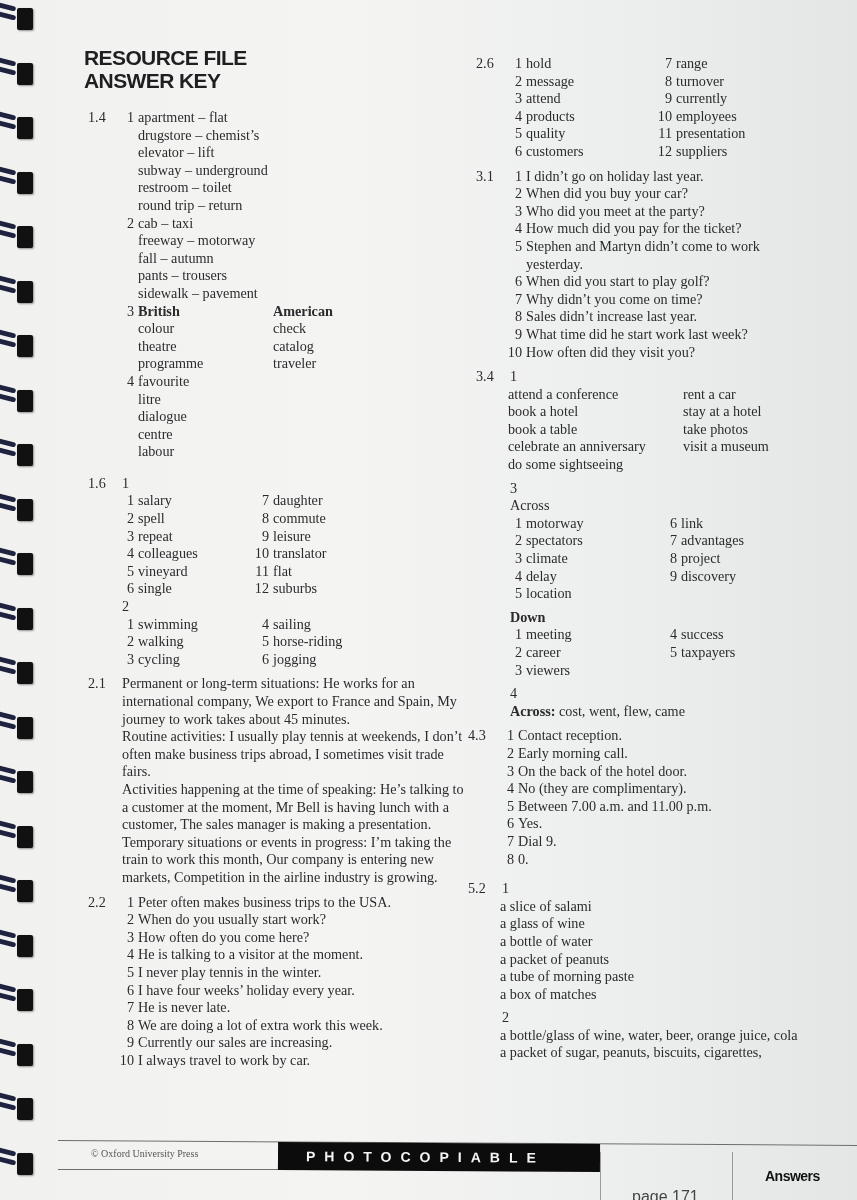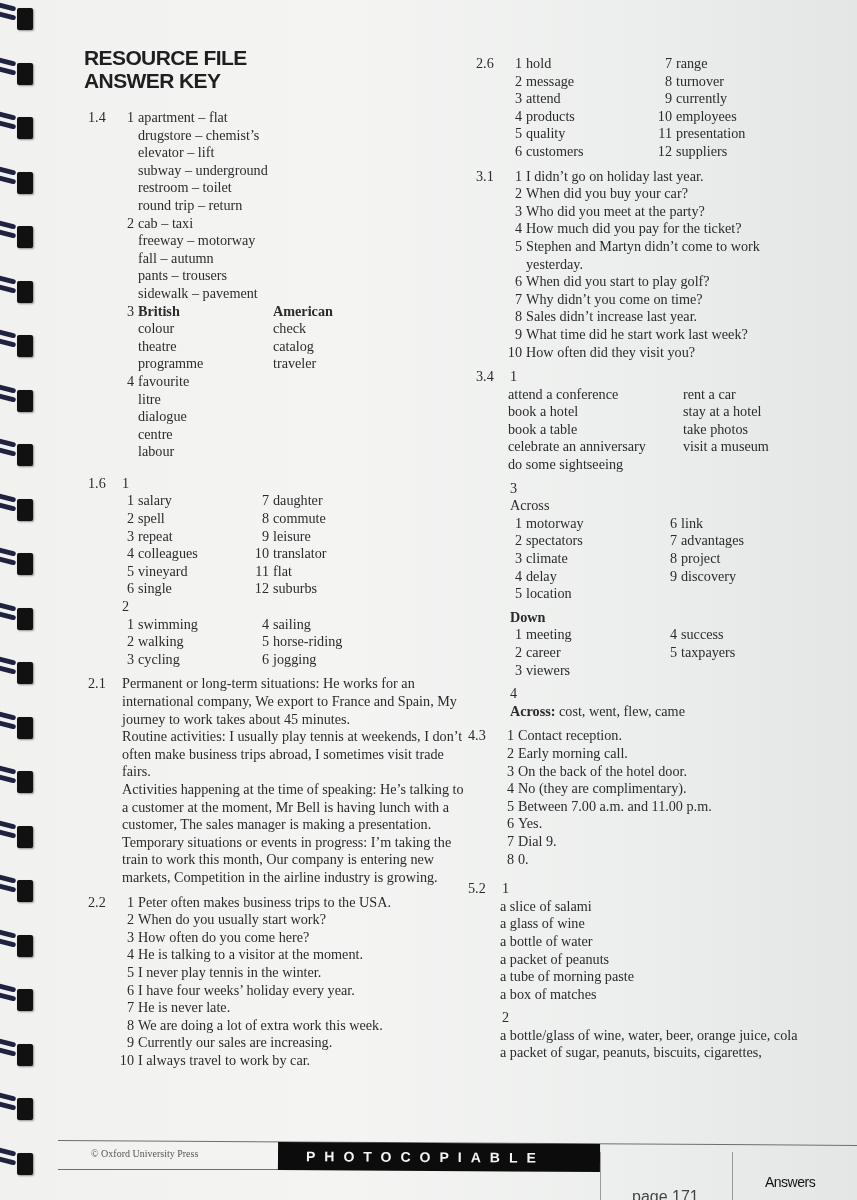--- a/index.html
+++ b/index.html
@@ -30,21 +30,21 @@
   .footer{position:absolute;left:58px;top:1140px;width:799px;height:60px;}
   .fline-top{position:absolute;left:0;top:0;width:799px;border-top:1px solid #6e6e6e;transform:rotate(0.35deg);transform-origin:left;}
   .fline-bot{position:absolute;left:0;top:29px;width:230px;border-top:1px solid #6e6e6e;}
   .copy{position:absolute;left:26px;top:8px;font-size:10px;color:#555;margin-left:7px;}
   .photo{position:absolute;left:220px;top:3px;width:322px;height:28px;background:#0c0c0c;color:#f4f4f4;
          font-family:"Liberation Sans","DejaVu Sans",sans-serif;font-weight:bold;font-size:14px;letter-spacing:9px;
          line-height:28px;padding-left:28px;box-sizing:border-box;transform:rotate(0.35deg);}
   .pgbox{position:absolute;left:542px;top:12px;width:132px;height:48px;border-left:1px solid #9a9a9a;}
   .pgnum{position:absolute;left:574px;top:48px;font-family:"Liberation Sans","DejaVu Sans",sans-serif;font-size:16px;color:#444;}
   .ansbox{position:absolute;left:674px;top:12px;width:125px;height:48px;border-left:1px solid #9a9a9a;}
-  .answers{position:absolute;left:707px;top:34px;font-family:"Liberation Sans","DejaVu Sans",sans-serif;font-weight:normal;
+  .answers{position:absolute;left:707px;top:28px;font-family:"Liberation Sans","DejaVu Sans",sans-serif;font-weight:bold;
            font-size:14px;letter-spacing:-0.5px;color:#111;}
 </style>
 </head>
 <body>
 
 <div class="page">
 
   <div class="spiral" id="spiral">
       <div class="loop" style="top: 2px;">
         <div class="wire a"></div>

